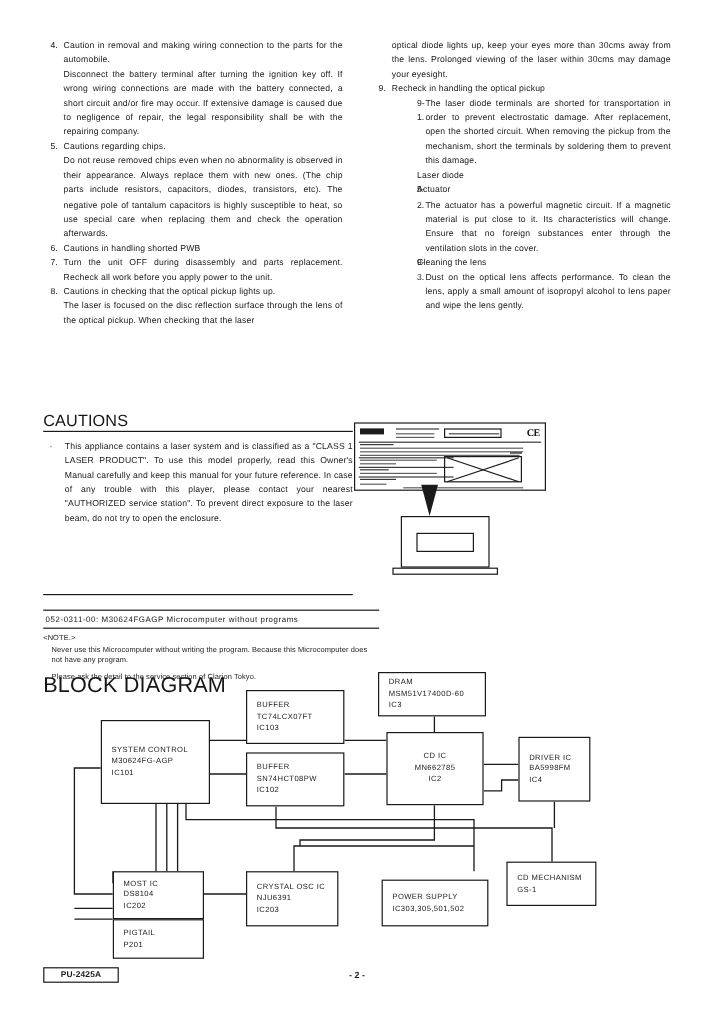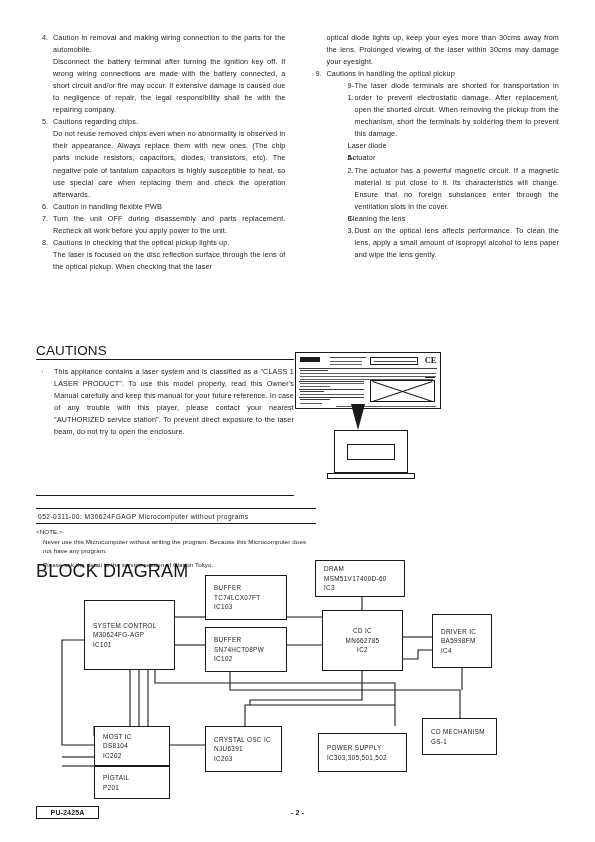--- a/index.html
+++ b/index.html
@@ -122,21 +122,21 @@
   .label-wrap {
     position: absolute;
     left: 295px;
     top: 352px;
     width: 148px;
     height: 72px;
   }
   .lbl {
     position: absolute;
     left: 0; top: 0;
-    width: 146px; height: 57px;
+    width: 160px; height: 57px;
     border: 1.1px solid #1a1a1a;
     box-sizing: border-box;
     background: #fff;
     overflow: hidden;
   }
   .lbl-logo {
     position: absolute;
     left: 4px; top: 4px;
     width: 20px; height: 5px;
     background: #1b1b1b;
@@ -303,21 +303,21 @@
         <div class="item">
           <div class="num">5.</div>
           <div class="body">
             <p class="para">Cautions regarding chips.</p>
             <p class="para">Do not reuse removed chips even when no abnormality is observed in their appearance. Always replace them with new ones. (The chip parts include resistors, capacitors, diodes, transistors, etc). The negative pole of tantalum capacitors is highly susceptible to heat, so use special care when replacing them and check the operation afterwards.</p>
           </div>
         </div>
         <div class="item">
           <div class="num">6.</div>
           <div class="body">
-            <p class="para">Caution in handling flexible PWB</p>
+            <p class="para">Cautions in handling shorted PWB</p>
           </div>
         </div>
         <div class="item">
           <div class="num">7.</div>
           <div class="body">
             <p class="para">Turn the unit OFF during disassembly and parts replacement. Recheck all work before you apply power to the unit.</p>
           </div>
         </div>
         <div class="item">
           <div class="num">8.</div>
@@ -330,21 +330,21 @@
     <div class="col" id="col-right">
         <div class="item">
           <div class="num"></div>
           <div class="body">
             <p class="para">optical diode lights up, keep your eyes more than 30cms away from the lens. Prolonged viewing of the laser within 30cms may damage your eyesight.</p>
           </div>
         </div>
         <div class="item">
           <div class="num">9.</div>
           <div class="body">
-            <p class="para">Cautions in handling the optical pickup</p>
+            <p class="para">Recheck in handling the optical pickup</p>
           </div>
         </div>
         <div class="item">
           <div class="num wide">9-1.</div>
           <div class="body">
             <p class="para ind">The laser diode terminals are shorted for transportation in order to prevent electrostatic damage. After replacement, open the shorted circuit. When removing the pickup from the mechanism, short the terminals by soldering them to prevent this damage.</p>
             <p class="para">Laser diode</p>
           </div>
         </div>
         <div class="item">

